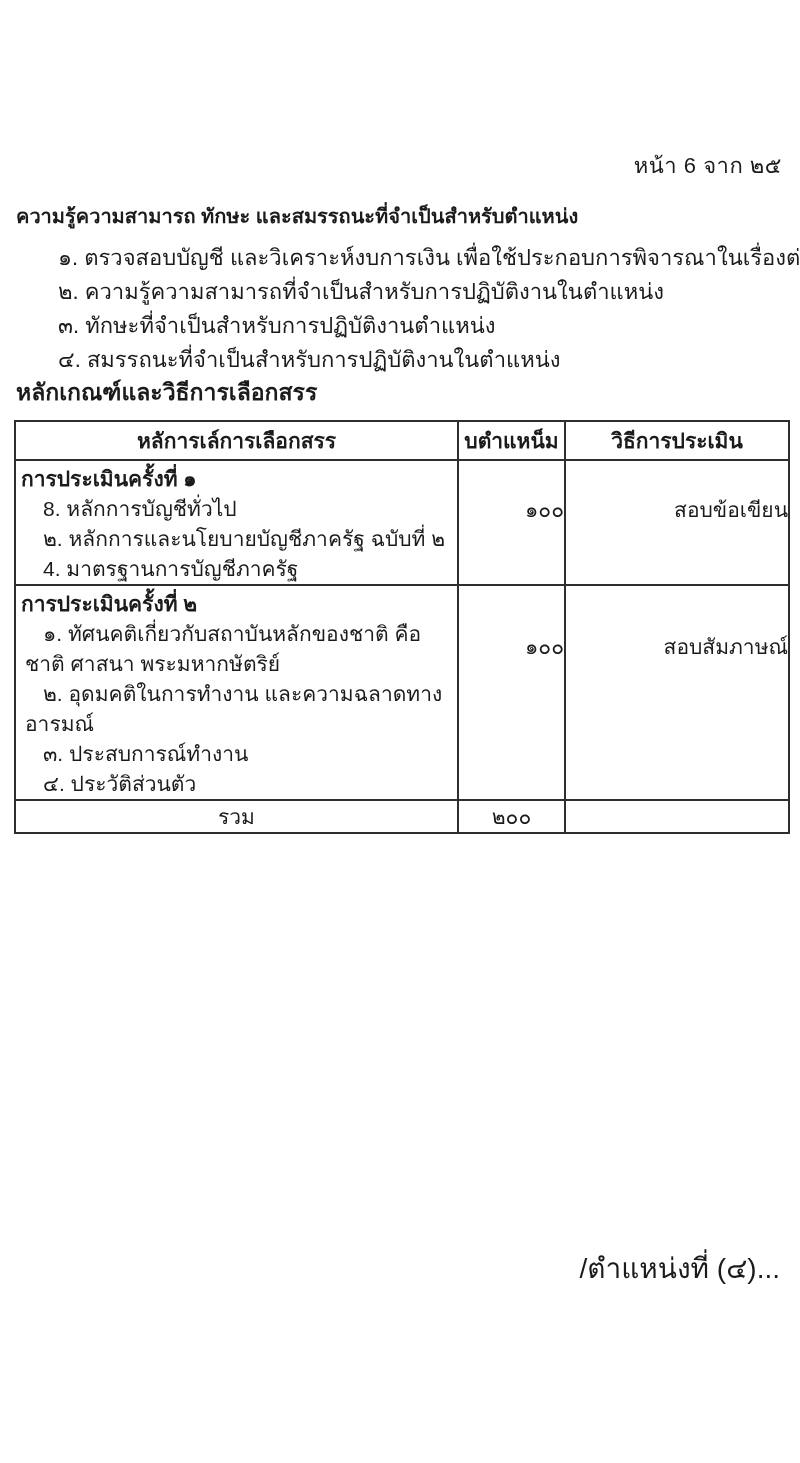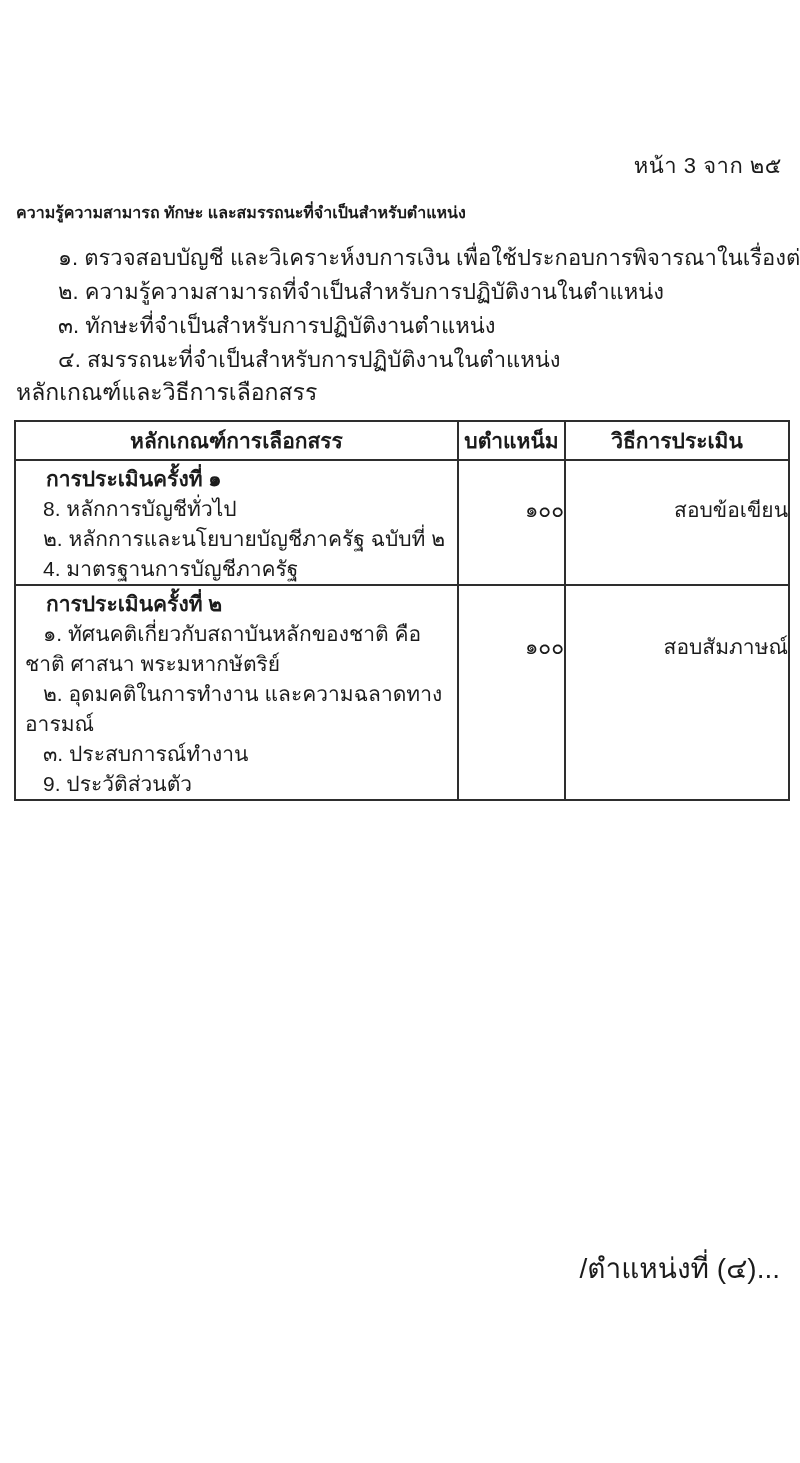--- a/index.html
+++ b/index.html
@@ -21,21 +21,21 @@
     right: 18px;
     font-size: 22px;
     letter-spacing: 0.5px;
   }
 
   .h-knowledge {
     position: absolute;
     top: 200px;
     left: 16px;
     right: 16px;
-    font-size: 16px;
+    font-size: 20px;
     font-weight: bold;
   }
 
   .intro-list {
     position: absolute;
     top: 241px;
     left: 58px;
     right: 10px;
     list-style: none;
   }
@@ -43,21 +43,21 @@
     font-size: 22px;
     line-height: 34px;
     white-space: nowrap;
   }
 
   .h-criteria {
     position: absolute;
     top: 374px;
     left: 16px;
     font-size: 23px;
-    font-weight: normal;
+    font-weight: bold;
   }
 
   table.criteria-table {
     position: absolute;
     top: 420px;
     left: 14px;
     width: 774px;
     border-collapse: collapse;
     table-layout: fixed;
   }
@@ -75,21 +75,20 @@
     text-align: center;
     height: 38px;
     vertical-align: middle;
     padding: 2px 4px;
   }
 
   .group-cell { padding: 3px 6px 0 5px; }
   .group-title {
     font-weight: bold;
     line-height: 30px;
-    margin-left: 25px;
   }
   .group-item {
     line-height: 30px;
     padding-left: 4px;
     text-indent: 18px;
   }
 
   .row-assess-1 > td { height: 120px; }
   .row-assess-2 > td { height: 188px; }
 
@@ -109,42 +108,42 @@
     top: 1246px;
     right: 20px;
     font-size: 28px;
   }
 </style>
 </head>
 <body>
 
 <div class="page">
 
-  <div class="page-number">หน้า 3 จาก ๒๕</div>
+  <div class="page-number">หน้า 6 จาก ๒๕</div>
 
   <div class="h-knowledge">ความรู้ความสามารถ ทักษะ และสมรรถนะที่จำเป็นสำหรับตำแหน่ง</div>
 
   <ul class="intro-list">
     <li class="intro-item">๑. ตรวจสอบบัญชี และวิเคราะห์งบการเงิน เพื่อใช้ประกอบการพิจารณาในเรื่องต่าง ๆ ที่เกี่ยวข้อง</li>
     <li class="intro-item">๒. ความรู้ความสามารถที่จำเป็นสำหรับการปฏิบัติงานในตำแหน่ง</li>
     <li class="intro-item">๓. ทักษะที่จำเป็นสำหรับการปฏิบัติงานตำแหน่ง</li>
     <li class="intro-item">๔. สมรรถนะที่จำเป็นสำหรับการปฏิบัติงานในตำแหน่ง</li>
   </ul>
 
   <div class="h-criteria">หลักเกณฑ์และวิธีการเลือกสรร</div>
 
   <table class="criteria-table">
     <colgroup>
         <col class="c1">
         <col class="c2">
         <col class="c3">
       </colgroup>
     <thead>
       <tr>
-        <th>หลักเกณฑ์การเลือกสรร</th>
+        <th>หลัการเล์การเลือกสรร</th>
         <th>บตำแหน็ม</th>
         <th>วิธีการประเมิน</th>
       </tr>
     </thead>
     <tbody>
       <tr class="row-assess-1">
         <td class="group-cell">
           <div class="group-title">การประเมินครั้งที่ ๑</div>
           <div class="group-item">8. หลักการบัญชีทั่วไป</div>
           <div class="group-item">๒. หลักการและนโยบายบัญชีภาครัฐ ฉบับที่ ๒</div>
@@ -152,23 +151,28 @@
         </td>
         <td class="score-cell">๑๐๐</td>
         <td class="method-cell">สอบข้อเขียน</td>
       </tr>
       <tr class="row-assess-2">
         <td class="group-cell">
           <div class="group-title">การประเมินครั้งที่ ๒</div>
           <div class="group-item">๑. ทัศนคติเกี่ยวกับสถาบันหลักของชาติ คือ ชาติ ศาสนา พระมหากษัตริย์</div>
           <div class="group-item">๒. อุดมคติในการทำงาน และความฉลาดทางอารมณ์</div>
           <div class="group-item">๓. ประสบการณ์ทำงาน</div>
-          <div class="group-item">9. ประวัติส่วนตัว</div>
+          <div class="group-item">๔. ประวัติส่วนตัว</div>
         </td>
         <td class="score-cell">๑๐๐</td>
         <td class="method-cell">สอบสัมภาษณ์</td>
+      </tr>
+      <tr class="total-row">
+        <td>รวม</td>
+        <td>๒๐๐</td>
+        <td></td>
       </tr>
     </tbody>
   </table>
 
   <div class="footer-note">/ตำแหน่งที่ (๔)...</div>
 
 </div>
 
 </body></html>

